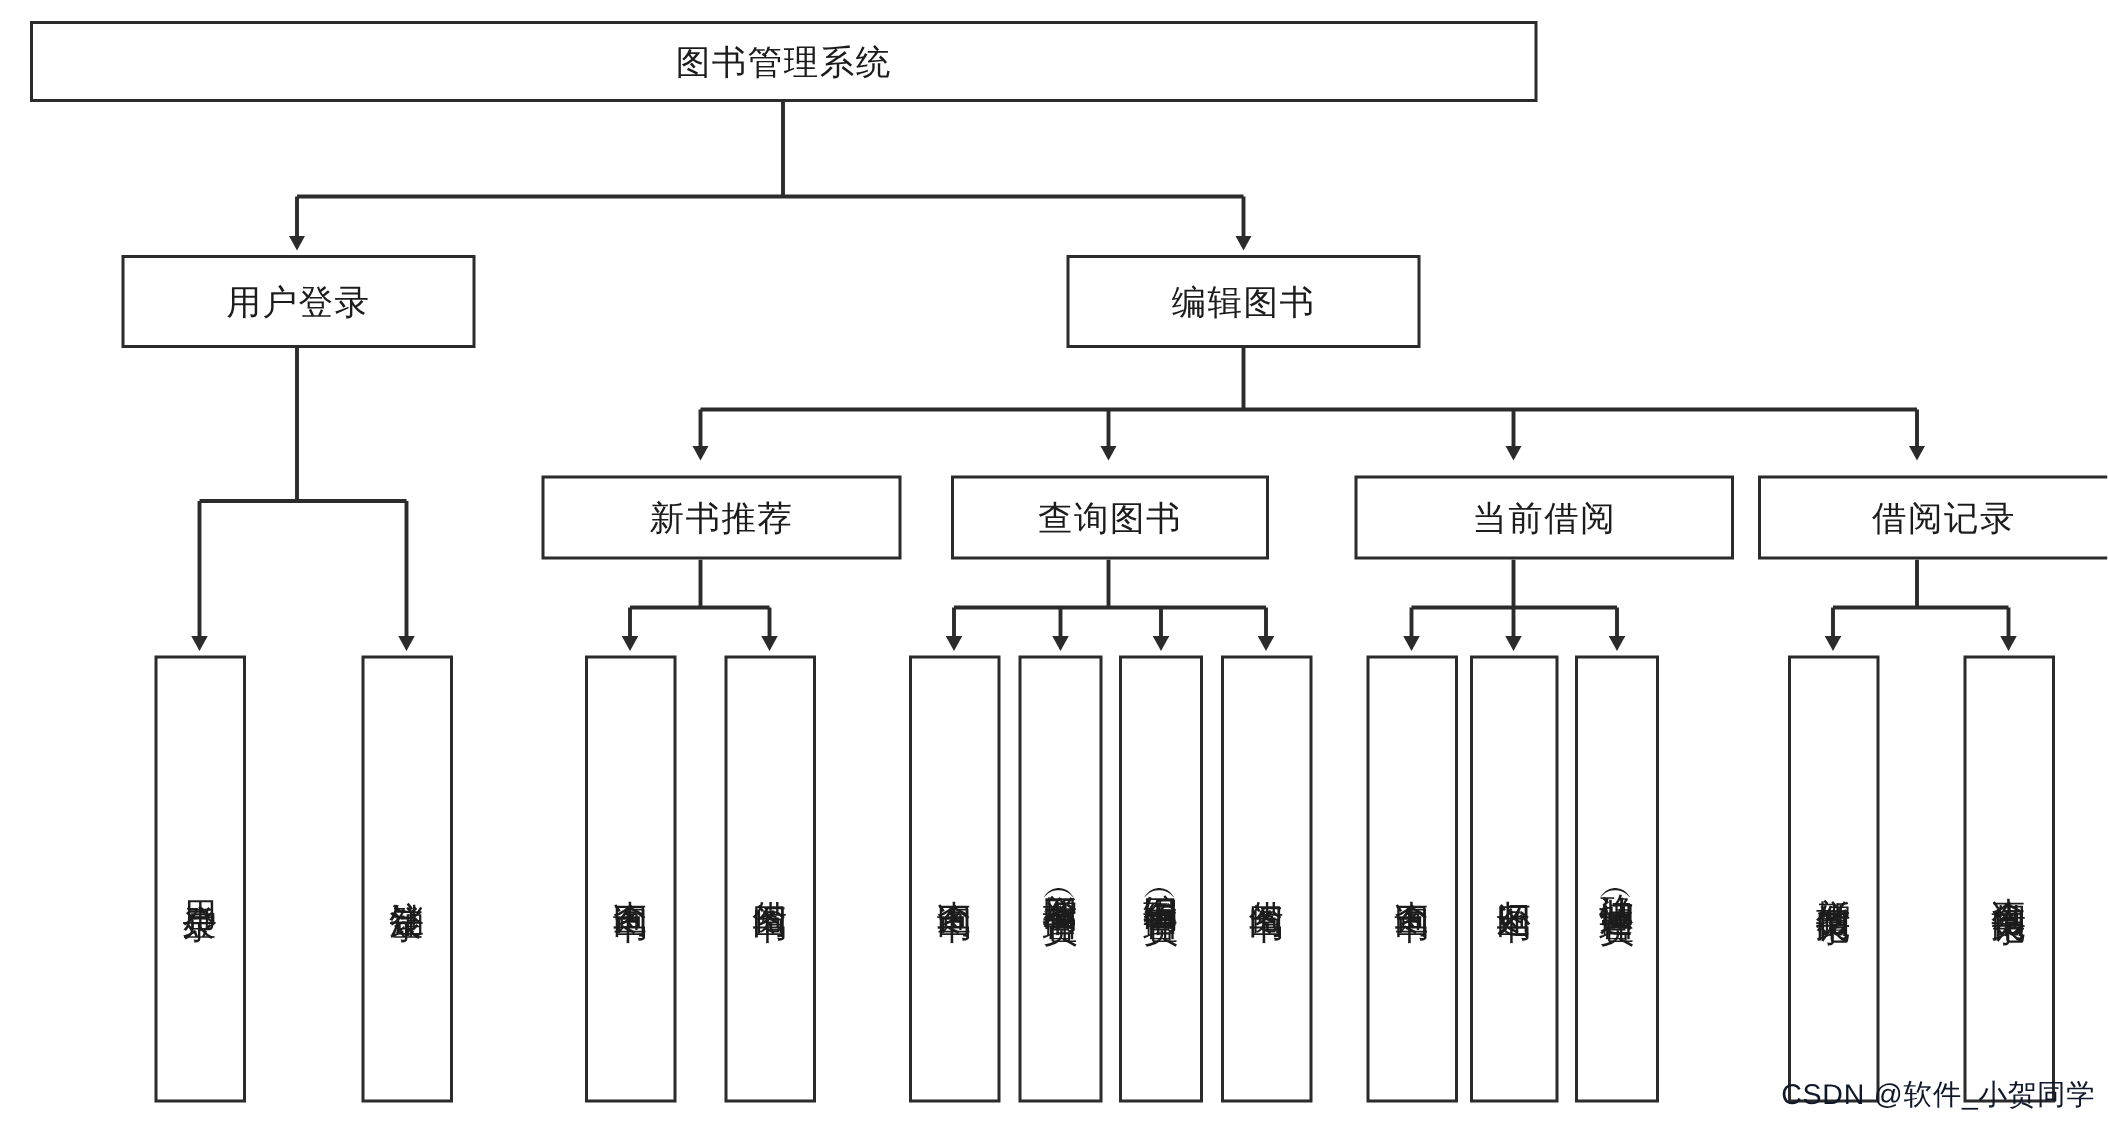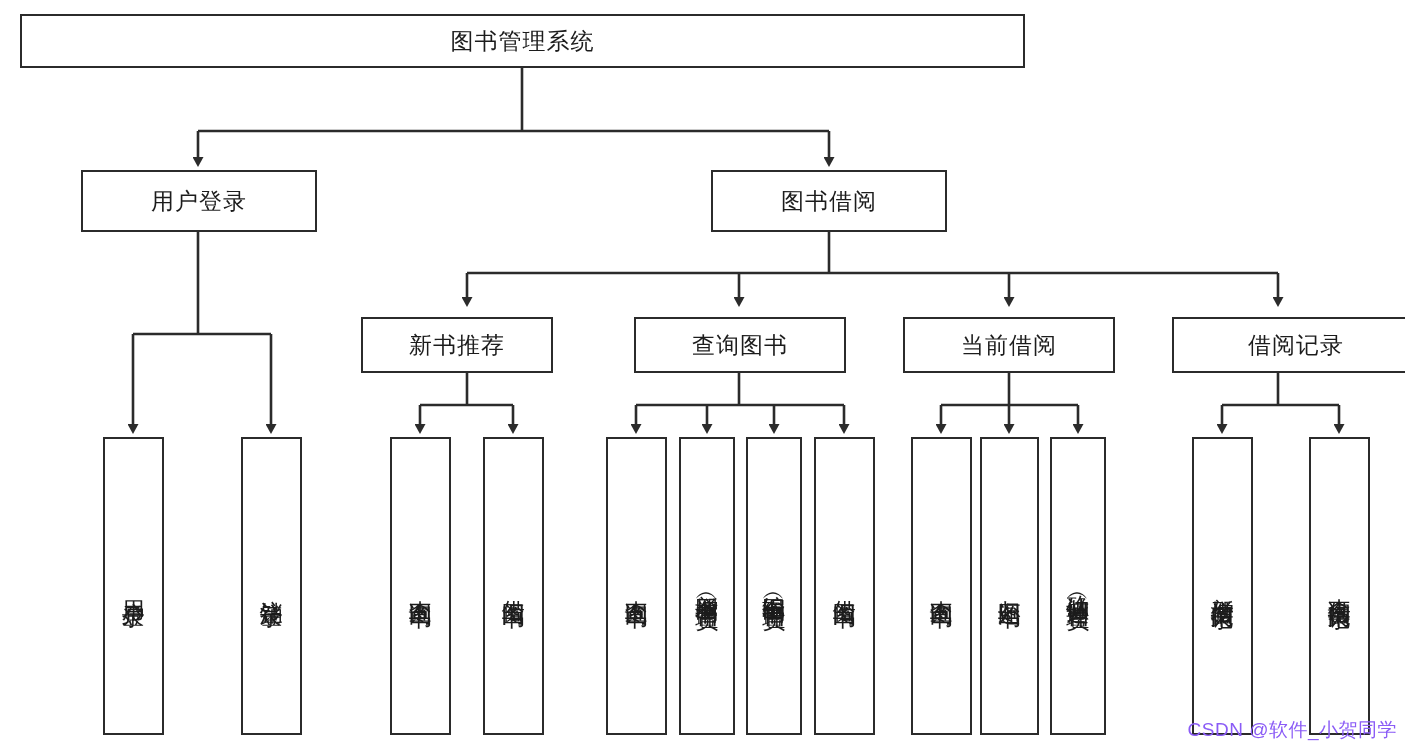--- a/index.html
+++ b/index.html
@@ -53,21 +53,21 @@
     width:1405px;
     height:747px;
     pointer-events:none;
   }
   
   #watermark{
     position:absolute;
     right:8px;
     bottom:4px;
     font-size:19px;
-    color:#8b5cf6;
+    color:#0f172a;
     letter-spacing:0.5px;
     white-space:nowrap;
   }
 </style>
 </head>
 <body>
 
 <div id="canvas">
 
   <svg id="wires" viewBox="0 0 1405 747" xmlns="http://www.w3.org/2000/svg">
@@ -125,32 +125,32 @@
 
   <div class="node" style="left:20px; top:14px; width:1005px; height:54px;">
     <span class="label">图书管理系统</span>
   </div>
 
   <div class="node" style="left:81px; top:170px; width:236px; height:62px;">
     <span class="label">用户登录</span>
   </div>
 
   <div class="node" style="left:711px; top:170px; width:236px; height:62px;">
-    <span class="label">图书借阅</span>
-  </div>
-
-  <div class="node" style="left:361px; top:317px; width:192px; height:56px;">
+    <span class="label">编辑图书</span>
+  </div>
+
+  <div class="node" style="left:361px; top:317px; width:240px; height:56px;">
     <span class="label">新书推荐</span>
   </div>
 
   <div class="node" style="left:634px; top:317px; width:212px; height:56px;">
     <span class="label">查询图书</span>
   </div>
 
-  <div class="node" style="left:903px; top:317px; width:212px; height:56px;justify-content:center;">
+  <div class="node" style="left:903px; top:317px; width:253px; height:56px;justify-content:center;">
     <span class="label">当前借阅</span>
   </div>
 
   <div class="node" style="left:1172px; top:317px; width:248px; height:56px;">
     <span class="label">借阅记录</span>
   </div>
 
   <div class="node vertical" style="left:103px; top:437px; width:61px; height:298px;">
     <span class="label">用户登录</span>
   </div>

